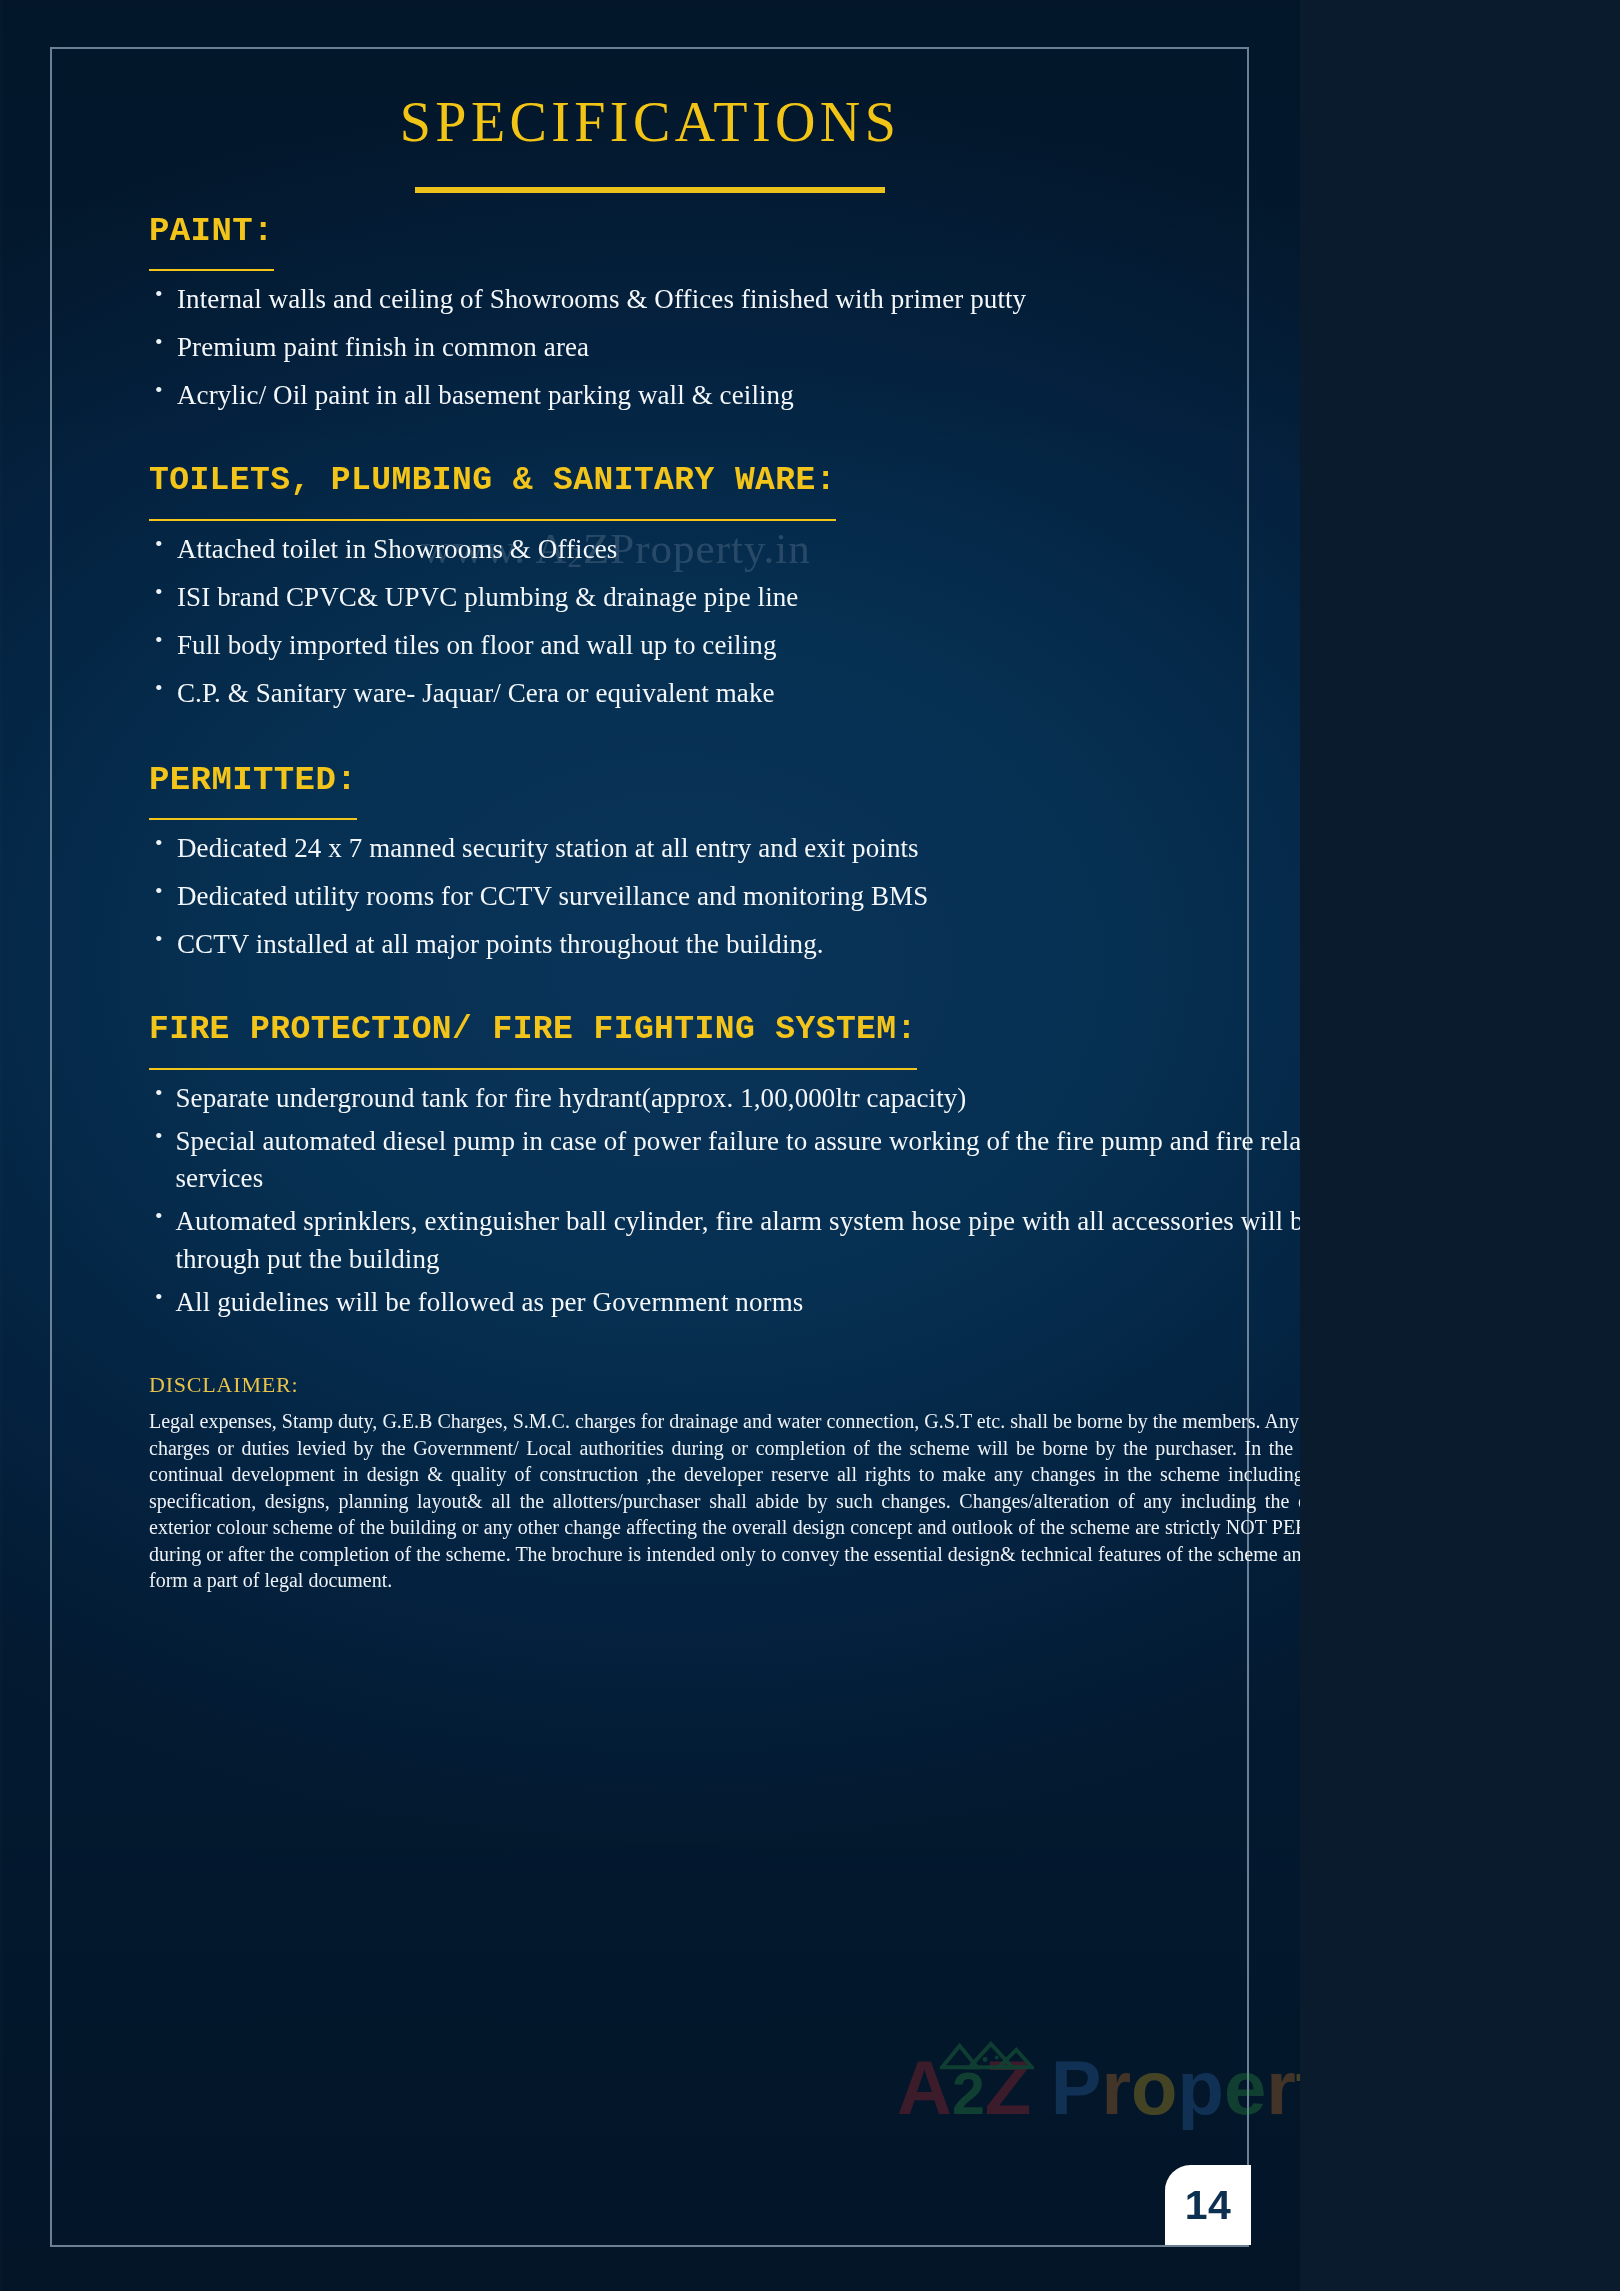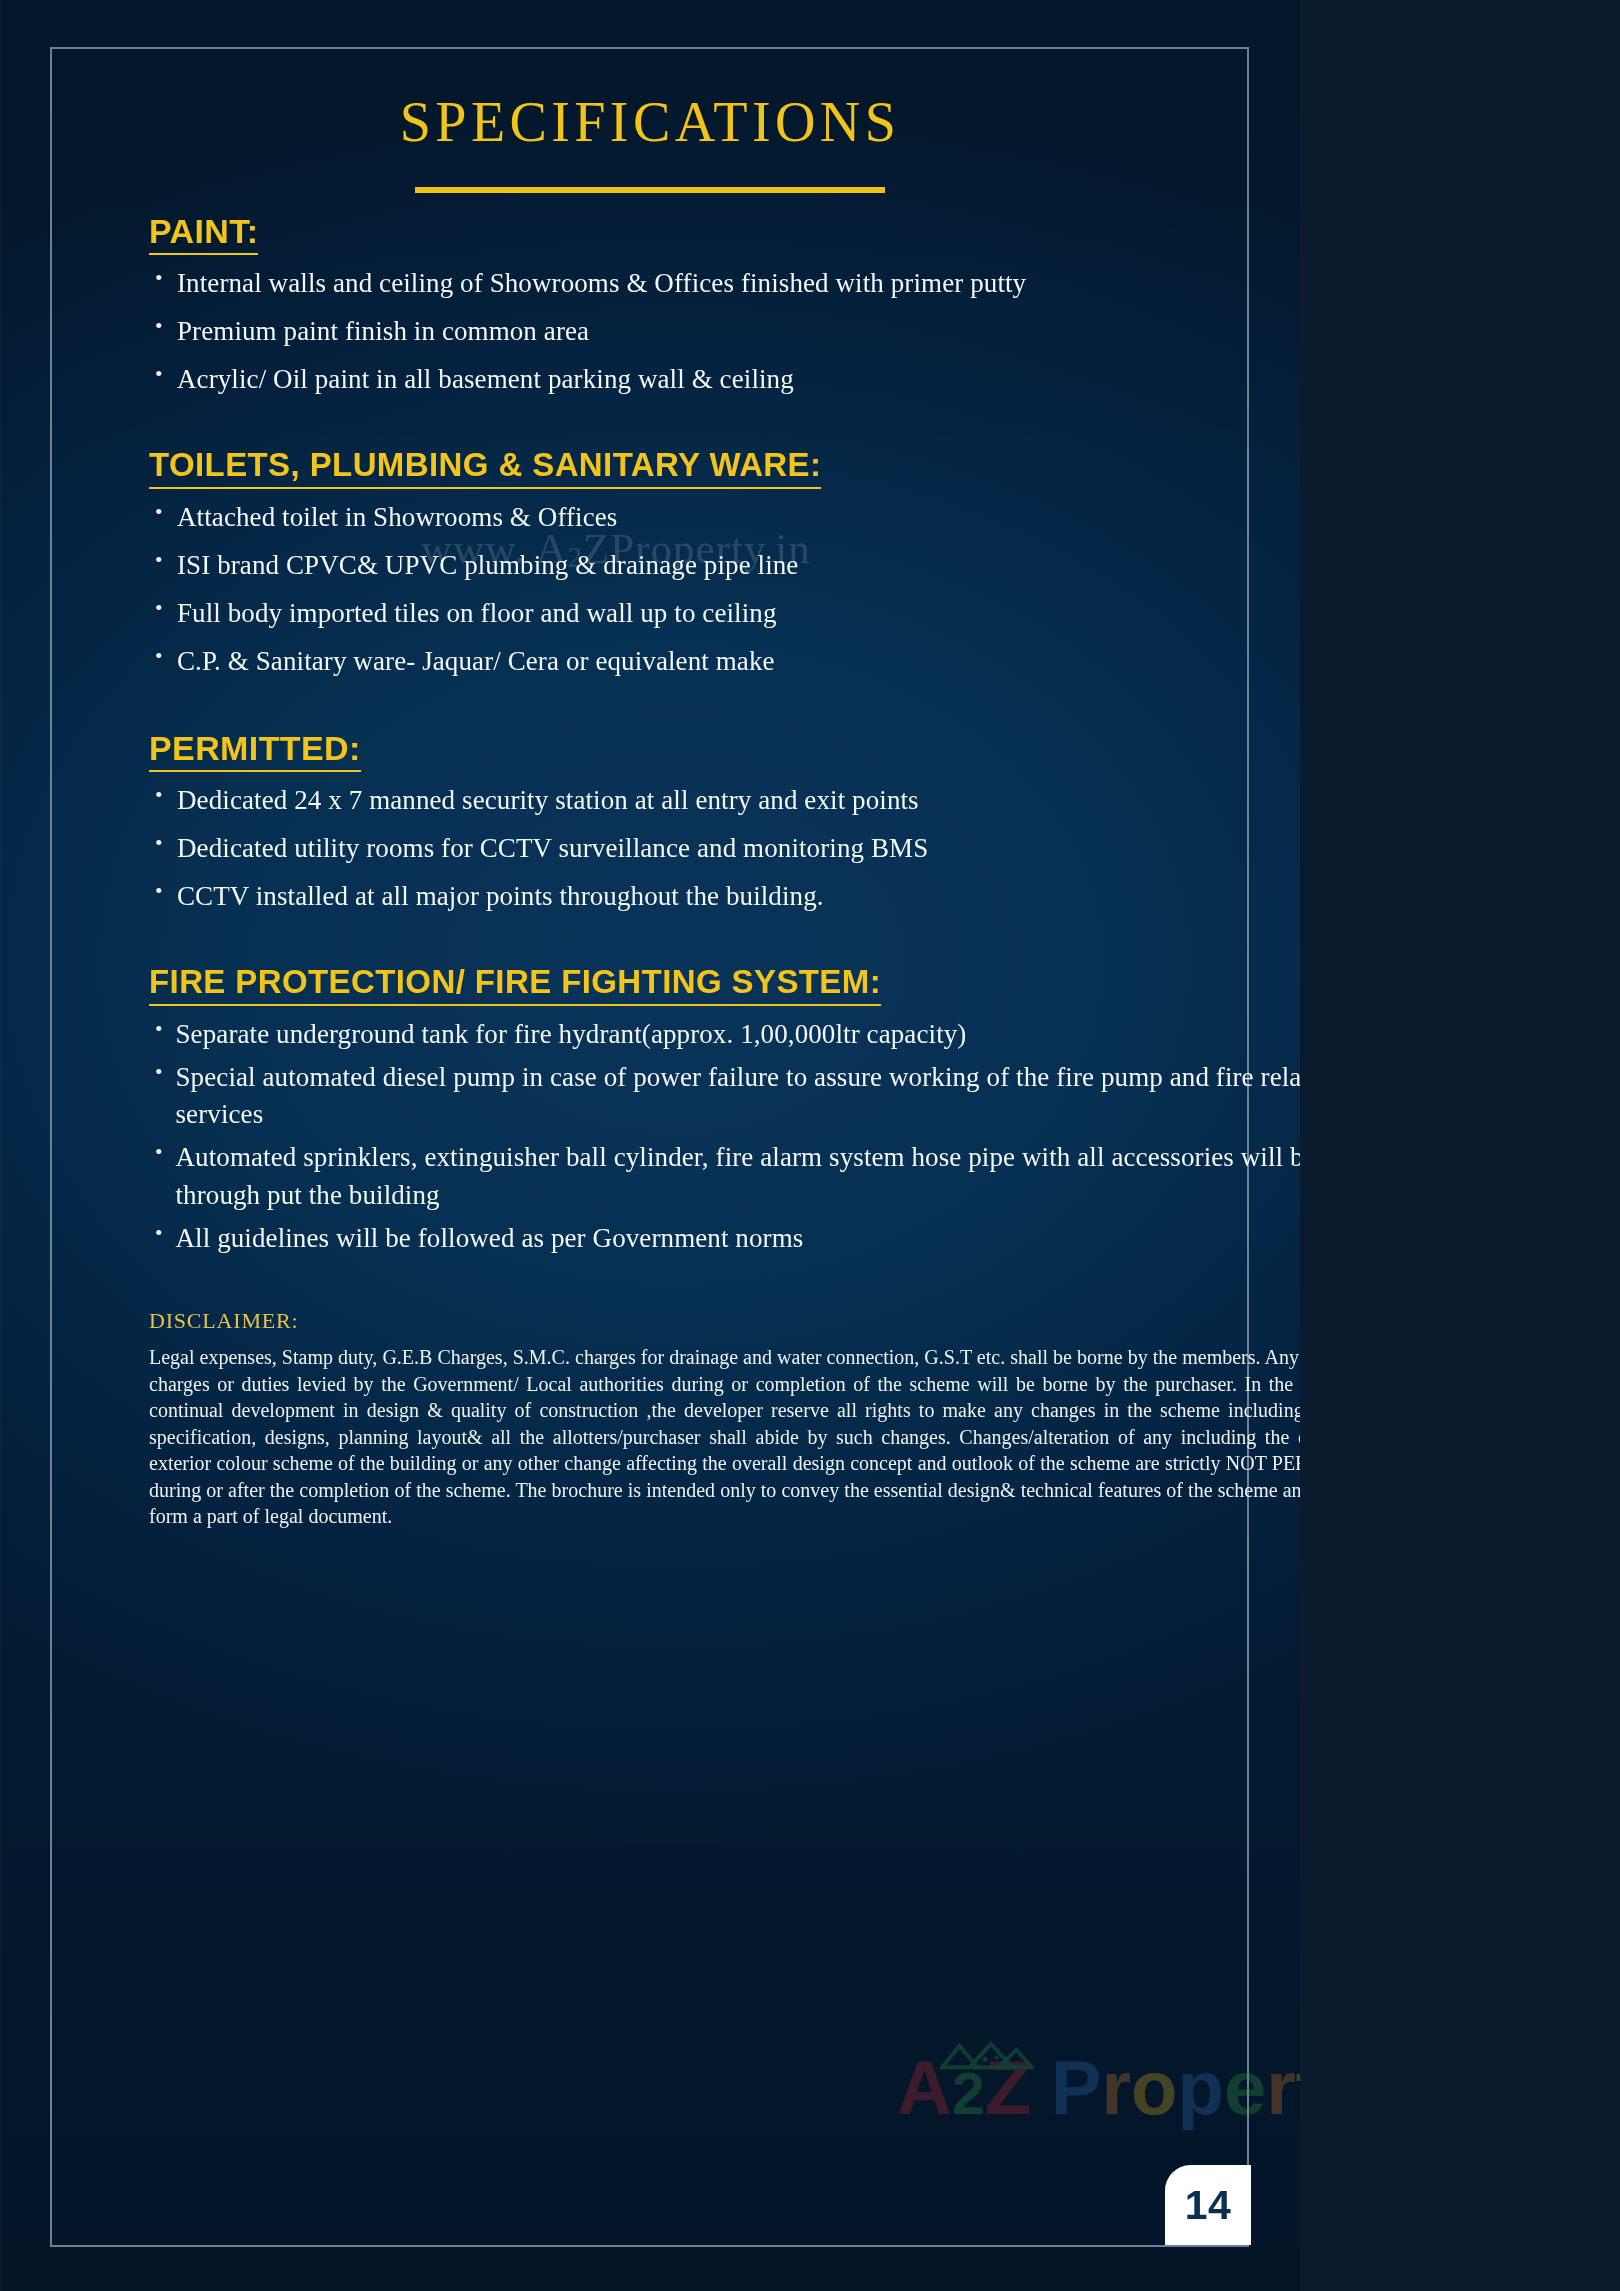--- a/index.html
+++ b/index.html
@@ -71,23 +71,23 @@
   }
   .section { margin-bottom: 3.9px; }
   .sec-head {
     display: inline-block;
     color: #f3c41a;
     font-weight: bold;
     font-size: 34px;
     letter-spacing: 0.4px;
     line-height: 1.18;
     border-bottom: 2.9px solid #f3c41a;
-    padding-bottom: 2px;
+    padding-bottom: 18px;
     margin: 0 0 9.8px 0;
-    font-family: Liberation Sans, sans-serif;
+    font-family: Liberation Mono, monospace;
   }
   .sec-head.big { font-size: 33px; }
   ul.bullets {
     list-style: none;
     margin: 0;
     padding: 0;
   }
   ul.bullets li {
     color: #f4f7fa;
     font-size: 27px;

